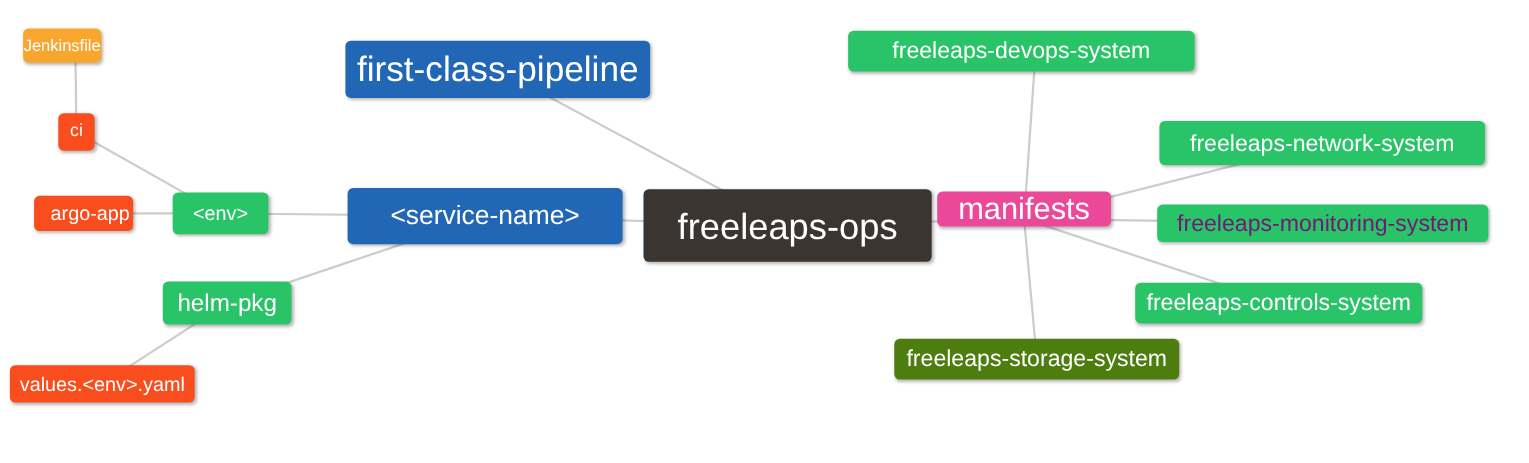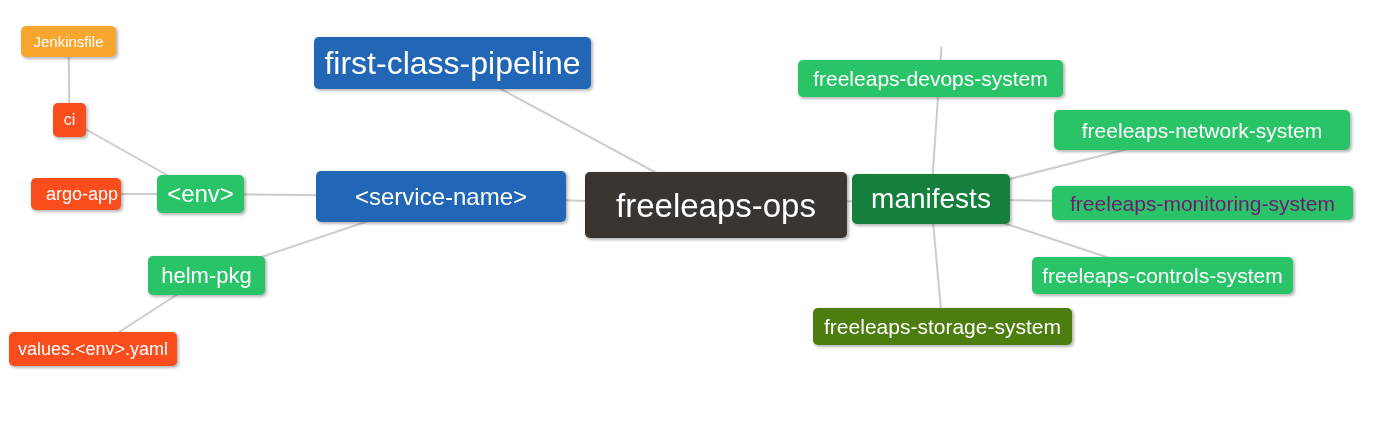--- a/index.html
+++ b/index.html
@@ -54,51 +54,51 @@
       <line x1="452.5" y1="63" x2="716" y2="205" stroke="#cccccc" stroke-width="2"></line>
       <line x1="441" y1="196.5" x2="716" y2="205" stroke="#cccccc" stroke-width="2"></line>
       <line x1="716" y1="205" x2="931" y2="199" stroke="#cccccc" stroke-width="2"></line>
       <line x1="931" y1="199" x2="941.5" y2="46.5" stroke="#cccccc" stroke-width="2"></line>
       <line x1="931" y1="199" x2="1202" y2="130" stroke="#cccccc" stroke-width="2"></line>
       <line x1="931" y1="199" x2="1214.5" y2="203" stroke="#cccccc" stroke-width="2"></line>
       <line x1="931" y1="199" x2="1162.5" y2="275.5" stroke="#cccccc" stroke-width="2"></line>
       <line x1="931" y1="199" x2="942.5" y2="326.5" stroke="#cccccc" stroke-width="2"></line>
     </svg>
   <div>
-      <div class="node" style="left: 21px; top: 26px; width: 95px; height: 31px; background: rgb(249, 166, 46); color: rgb(255, 255, 255); font-size: 15px;">
+      <div class="node" style="left: 21px; top: 26px; width: 71px; height: 31px; background: rgb(249, 166, 46); color: rgb(255, 255, 255); font-size: 15px;">
         <span>Jenkinsfile</span>
       </div>
       <div class="node" style="left: 53px; top: 103px; width: 33px; height: 34px; background: rgb(249, 77, 29); color: rgb(255, 255, 255); font-size: 16px;">
         <span>ci</span>
       </div>
       <div class="node" style="left: 31px; top: 178px; width: 90px; height: 32px; background: rgb(249, 77, 29); color: rgb(255, 255, 255); font-size: 18px; padding-left: 12px;">
         <span>argo-app</span>
       </div>
-      <div class="node" style="left: 157px; top: 175px; width: 87px; height: 38px; background: rgb(42, 196, 104); color: rgb(255, 255, 255); font-size: 24px;">
+      <div class="node" style="left: 157px; top: 175px; width: 87px; height: 38px; background: rgb(42, 196, 104); color: rgb(255, 255, 255); font-size: 18px;">
         <span>&lt;env&gt;</span>
       </div>
       <div class="node" style="left: 148px; top: 256px; width: 117px; height: 39px; background: rgb(42, 196, 104); color: rgb(255, 255, 255); font-size: 22px;">
         <span>helm-pkg</span>
       </div>
       <div class="node" style="left: 9px; top: 332px; width: 168px; height: 34px; background: rgb(249, 77, 29); color: rgb(255, 255, 255); font-size: 18px;">
         <span>values.&lt;env&gt;.yaml</span>
       </div>
       <div class="node" style="left: 314px; top: 37px; width: 277px; height: 52px; background: rgb(34, 103, 181); color: rgb(255, 255, 255); font-size: 32px;">
         <span>first-class-pipeline</span>
       </div>
       <div class="node" style="left: 316px; top: 171px; width: 250px; height: 51px; background: rgb(34, 103, 181); color: rgb(255, 255, 255); font-size: 24px;">
         <span>&lt;service-name&gt;</span>
       </div>
       <div class="node" style="left: 585px; top: 172px; width: 262px; height: 66px; background: rgb(59, 53, 49); color: rgb(255, 255, 255); font-size: 33px;">
         <span>freeleaps-ops</span>
       </div>
-      <div class="node" style="left: 852px; top: 174px; width: 158px; height: 50px; background: #15803d; color: rgb(255, 255, 255); font-size: 28px;">
+      <div class="node" style="left: 852px; top: 174px; width: 158px; height: 32px; background: #ec4899; color: rgb(255, 255, 255); font-size: 28px;">
         <span>manifests</span>
       </div>
-      <div class="node" style="left: 798px; top: 28px; width: 265px; height: 37px; background: rgb(42, 196, 104); color: rgb(255, 255, 255); font-size: 21px; margin-top: 32px;">
+      <div class="node" style="left: 771px; top: 28px; width: 315px; height: 37px; background: rgb(42, 196, 104); color: rgb(255, 255, 255); font-size: 21px;">
         <span>freeleaps-devops-system</span>
       </div>
       <div class="node" style="left: 1054px; top: 110px; width: 296px; height: 40px; background: rgb(42, 196, 104); color: rgb(255, 255, 255); font-size: 21px;">
         <span>freeleaps-network-system</span>
       </div>
       <div class="node" style="left: 1052px; top: 186px; width: 301px; height: 34px; background: rgb(42, 196, 104); color: #701a75; font-size: 21px;">
         <span>freeleaps-monitoring-system</span>
       </div>
       <div class="node" style="left: 1032px; top: 257px; width: 261px; height: 37px; background: rgb(42, 196, 104); color: rgb(255, 255, 255); font-size: 21px;">
         <span>freeleaps-controls-system</span>

